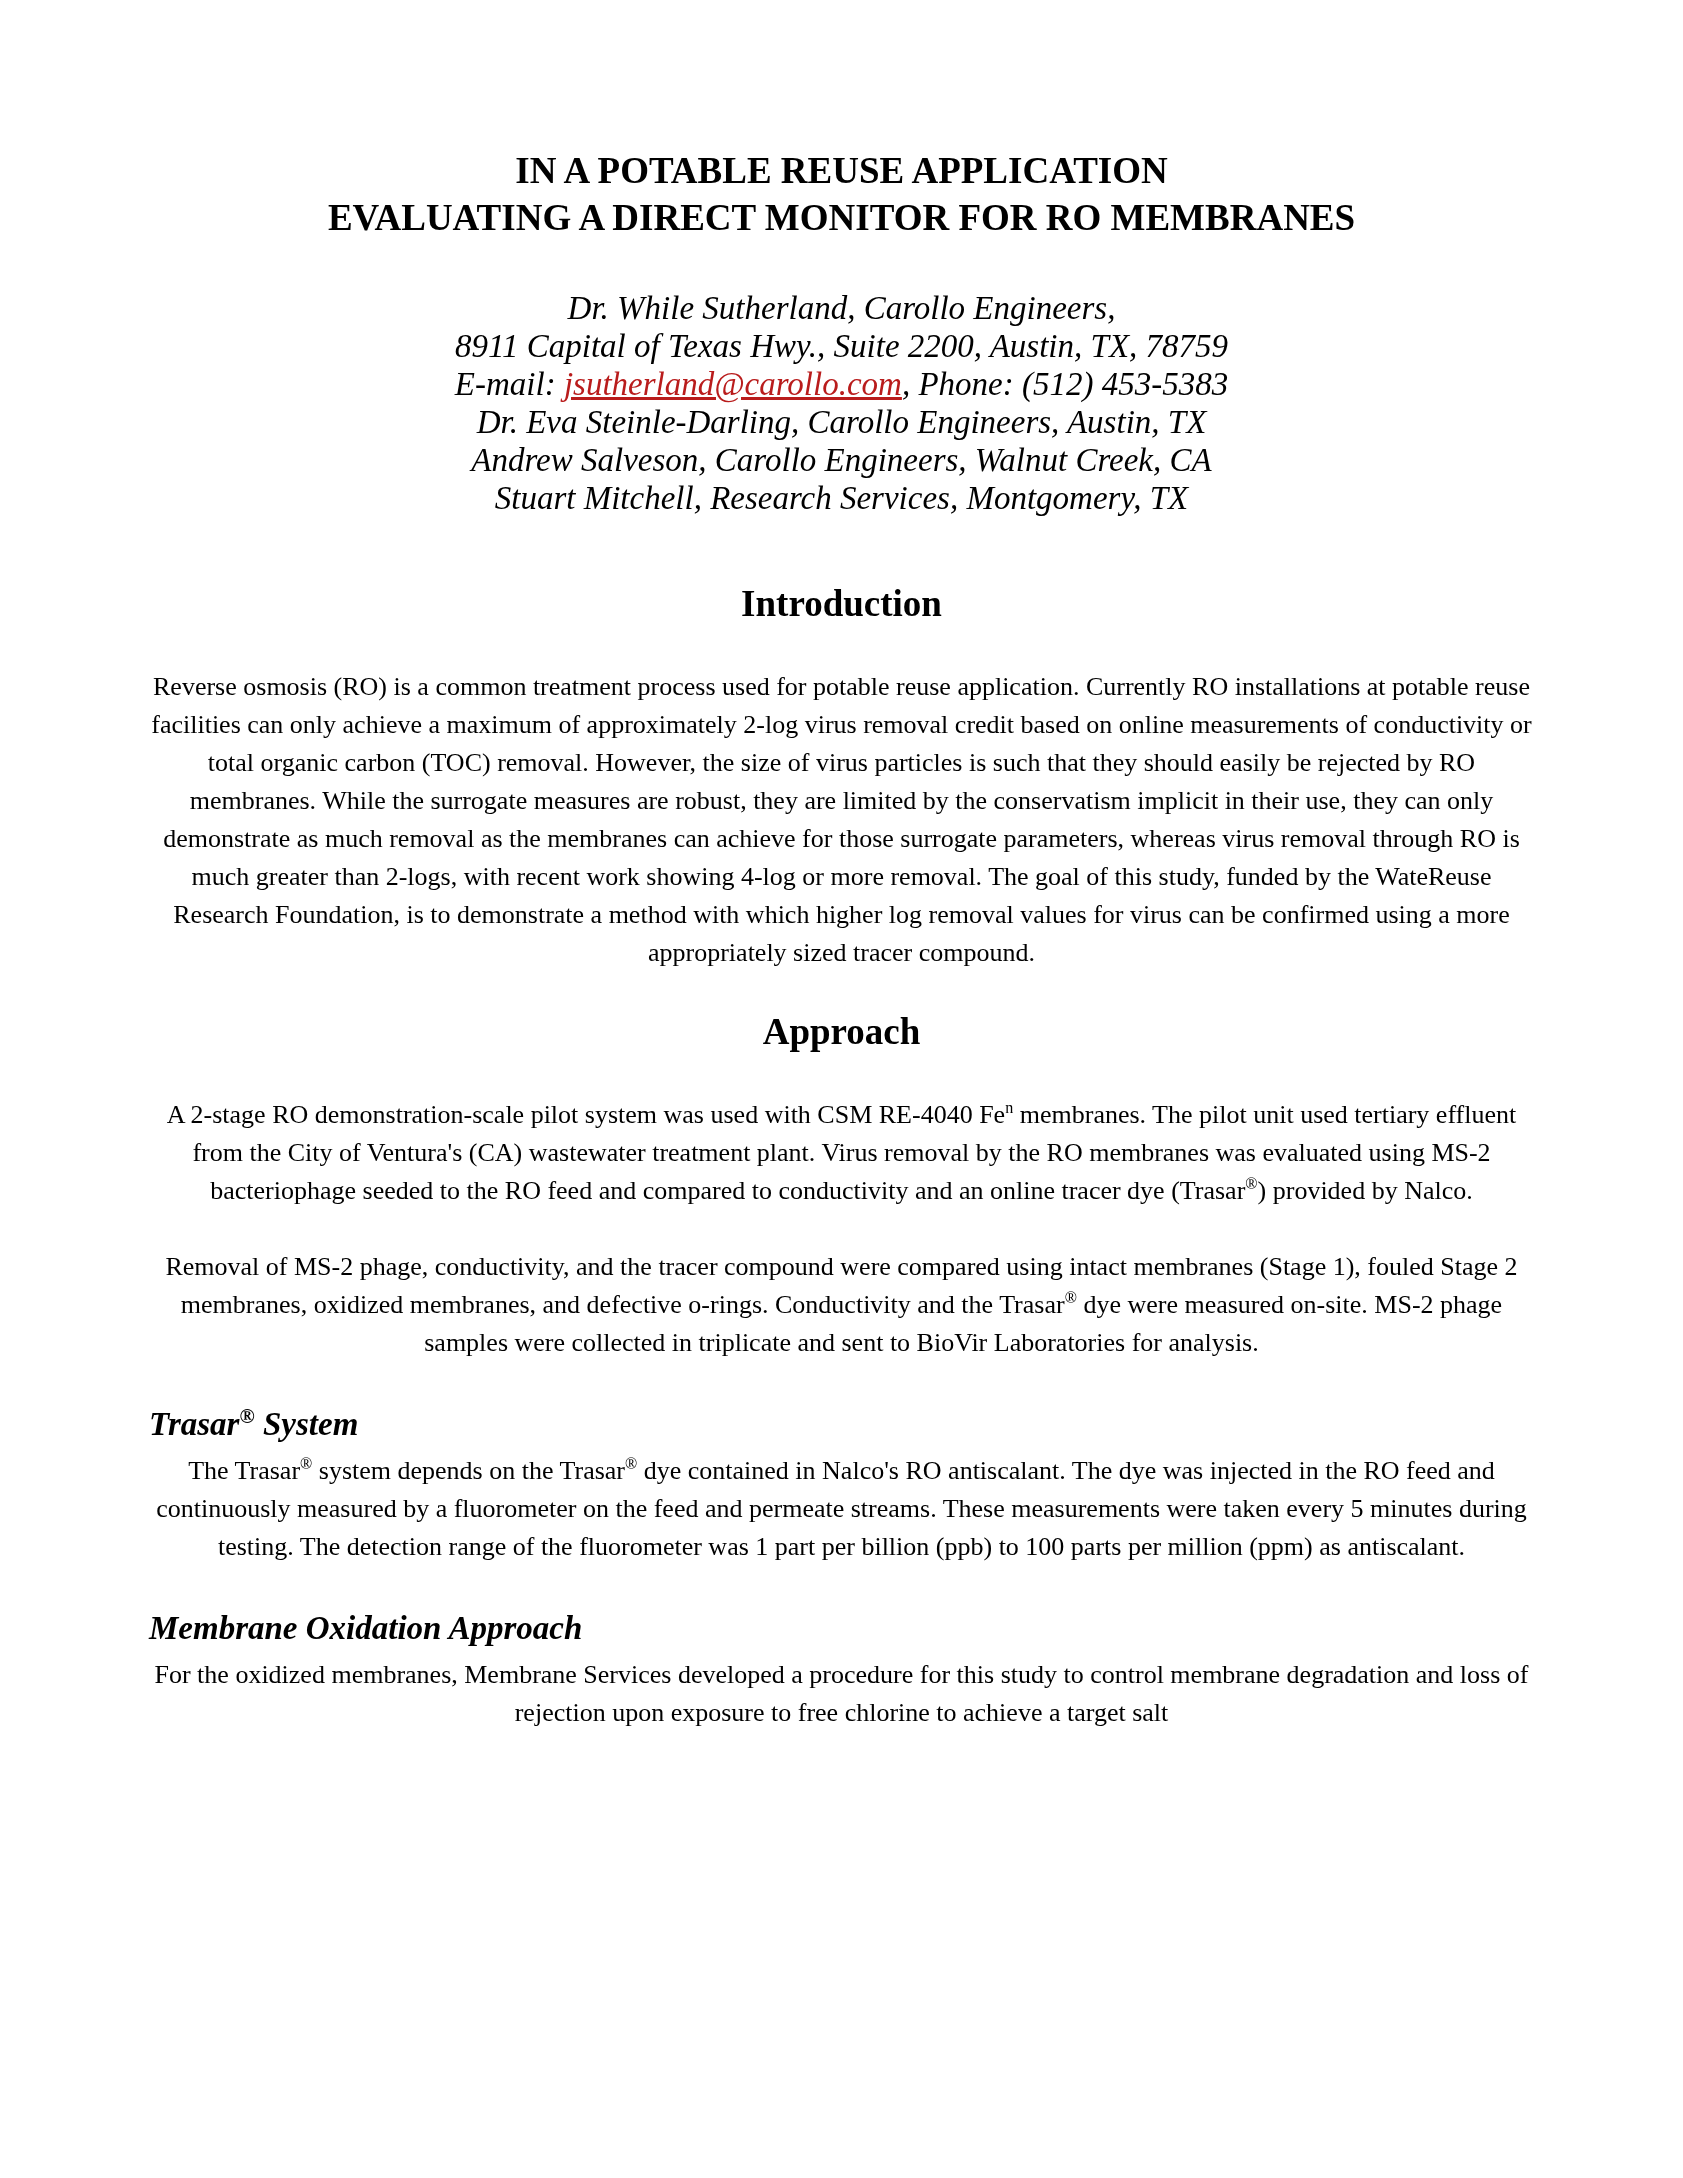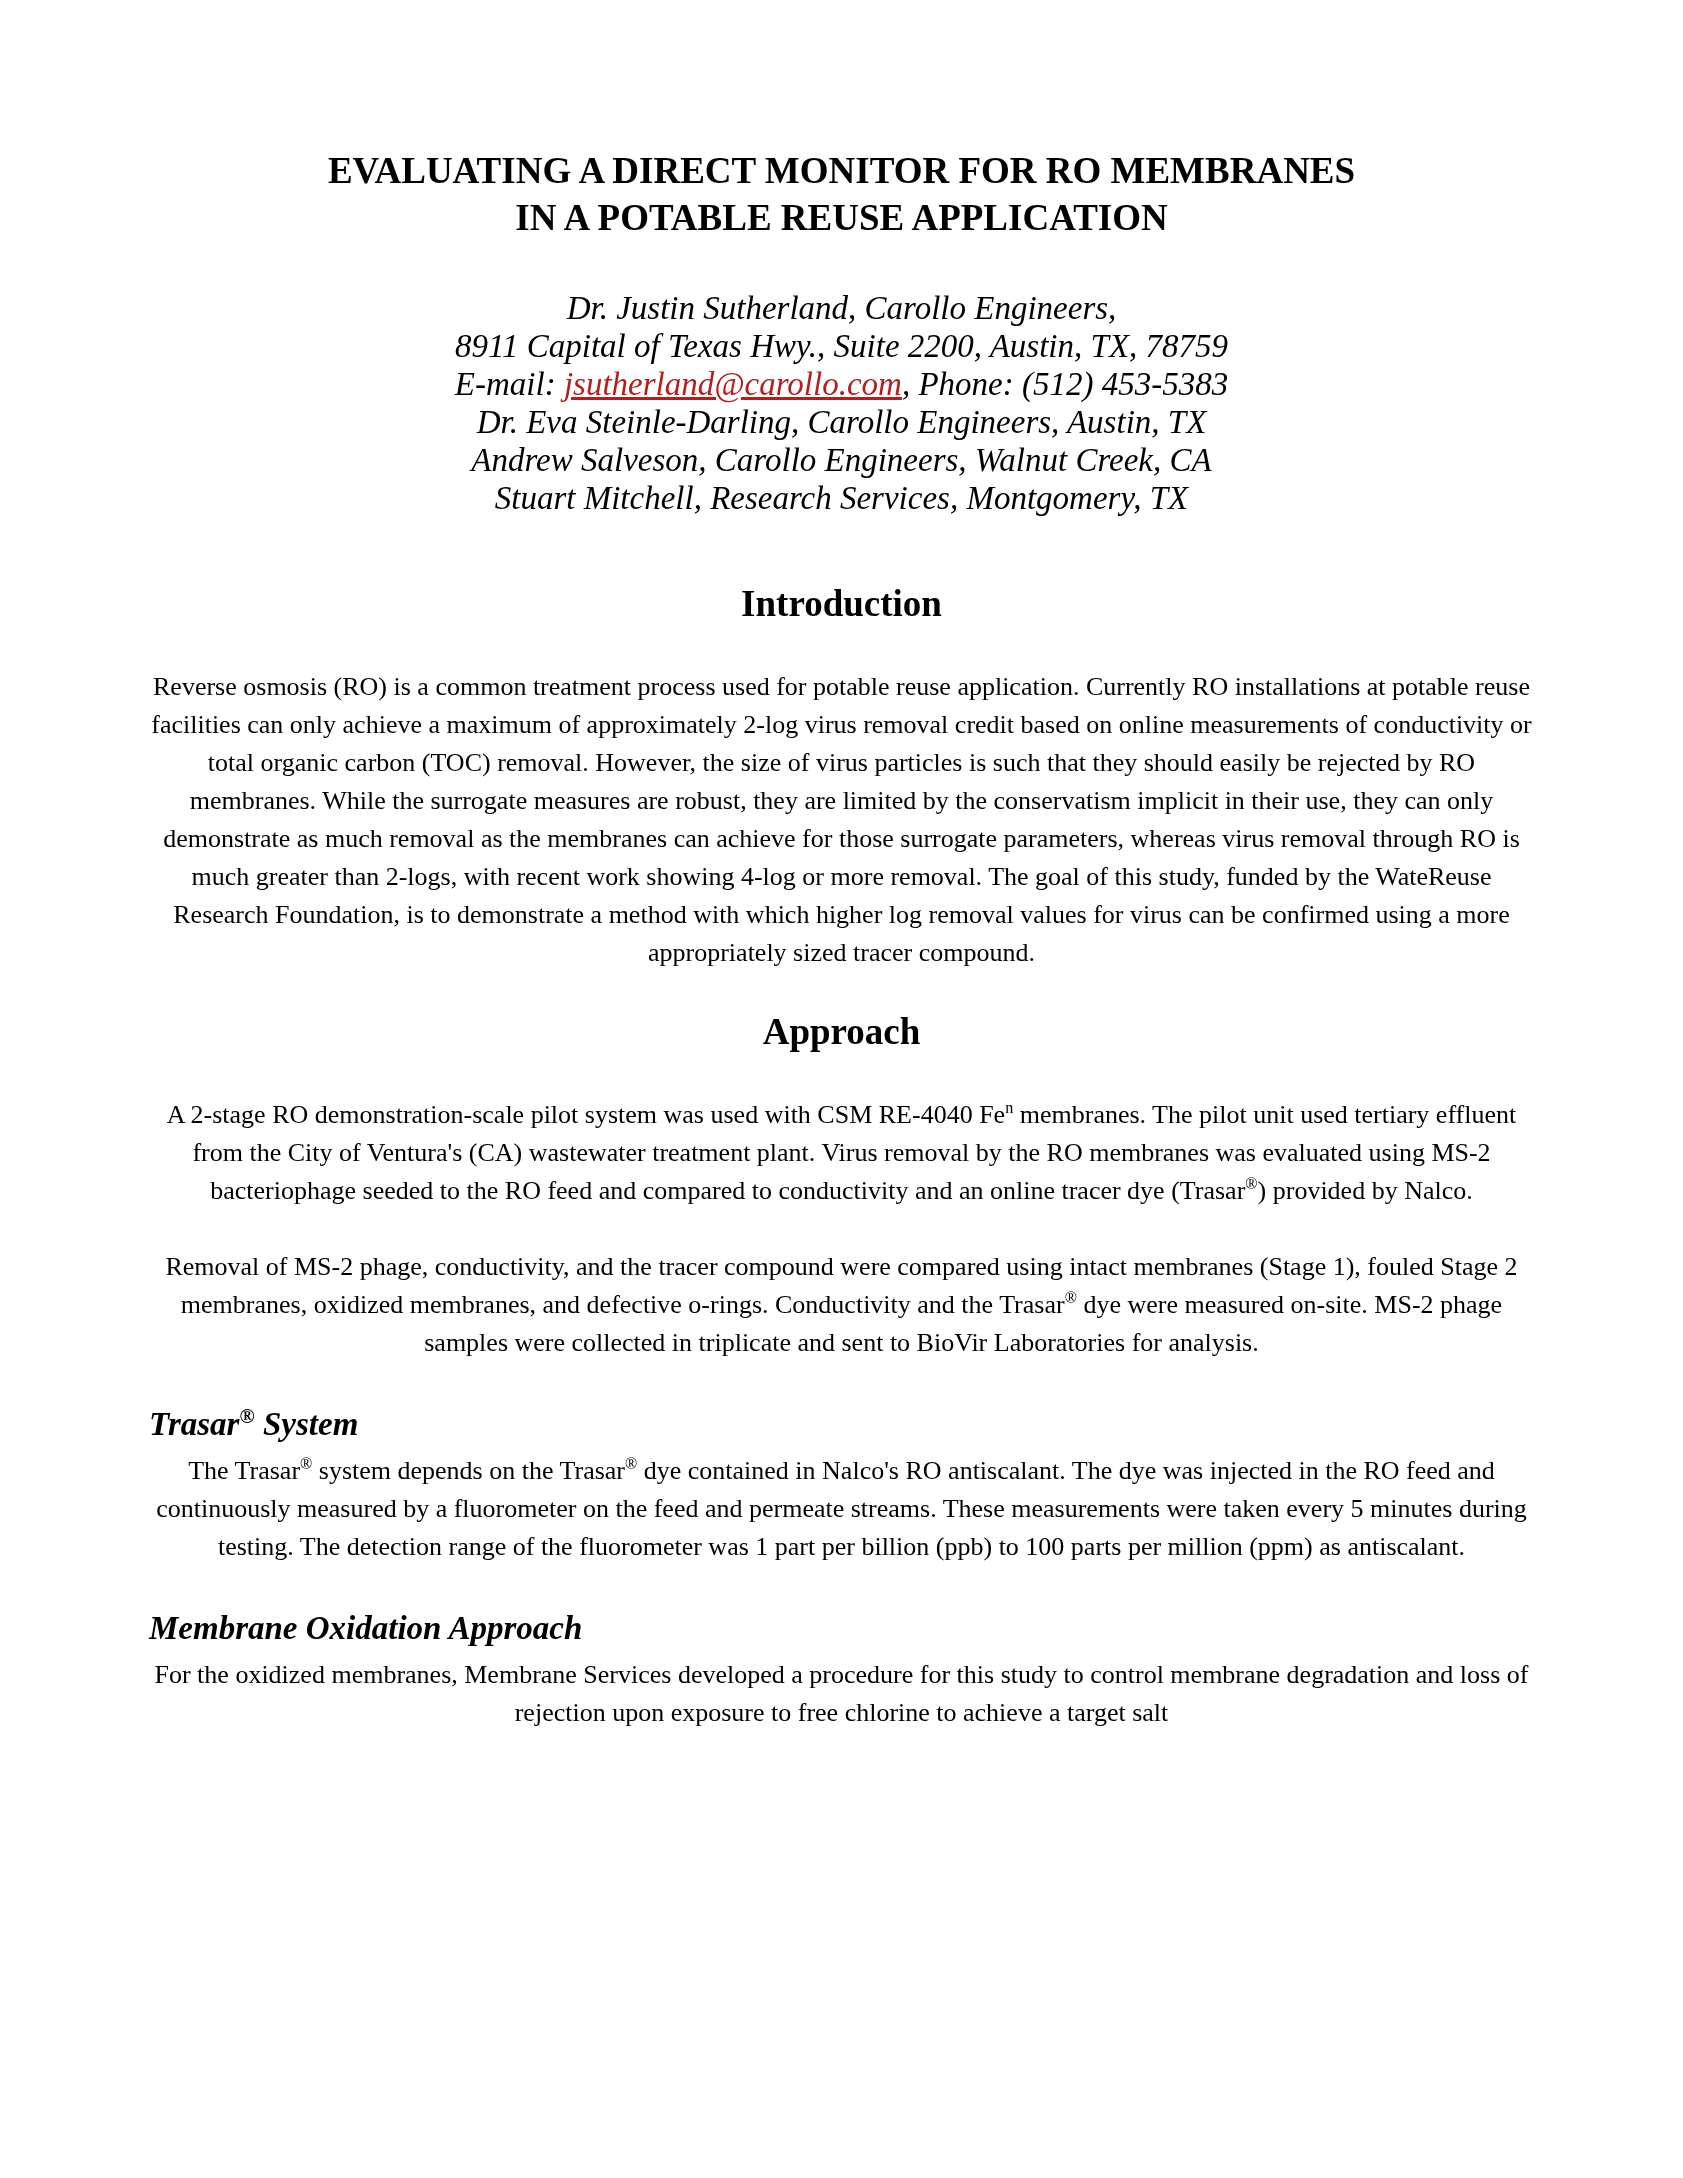--- a/index.html
+++ b/index.html
@@ -61,26 +61,26 @@
     line-height: 0;
     vertical-align: super;
   }
 </style>
 </head>
 <body>
 
 <div class="page" style="background: rgb(255, 255, 255); color: rgb(0, 0, 0);">
 
   <div class="title-block">
+    <div>IN A POTABLE REUSE APPLICATION</div>
     <div>EVALUATING A DIRECT MONITOR FOR RO MEMBRANES</div>
-    <div>IN A POTABLE REUSE APPLICATION</div>
   </div>
 
   <div class="authors-block">
-    <div>Dr. Justin Sutherland, Carollo Engineers,</div>
+    <div>Dr. While Sutherland, Carollo Engineers,</div>
     <div>8911 Capital of Texas Hwy., Suite 2200, Austin, TX, 78759</div>
     <div><span>E-mail: </span><a class="email-link" style="color: #b91c1c;">jsutherland@carollo.com</a><span>, Phone: (512) 453-5383</span></div>
     <div>Dr. Eva Steinle-Darling, Carollo Engineers, Austin, TX</div>
     <div>Andrew Salveson, Carollo Engineers, Walnut Creek, CA</div>
     <div>Stuart Mitchell, Research Services, Montgomery, TX</div>
   </div>
 
   <div>
       <h2 class="section-heading">Introduction</h2>
       <p class="para">Reverse osmosis (RO) is a common treatment process used for potable reuse application. Currently RO installations at potable reuse facilities can only achieve a maximum of approximately 2-log virus removal credit based on online measurements of conductivity or total organic carbon (TOC) removal. However, the size of virus particles is such that they should easily be rejected by RO membranes. While the surrogate measures are robust, they are limited by the conservatism implicit in their use, they can only demonstrate as much removal as the membranes can achieve for those surrogate parameters, whereas virus removal through RO is much greater than 2-logs, with recent work showing 4-log or more removal. The goal of this study, funded by the WateReuse Research Foundation, is to demonstrate a method with which higher log removal values for virus can be confirmed using a more appropriately sized tracer compound.</p>

